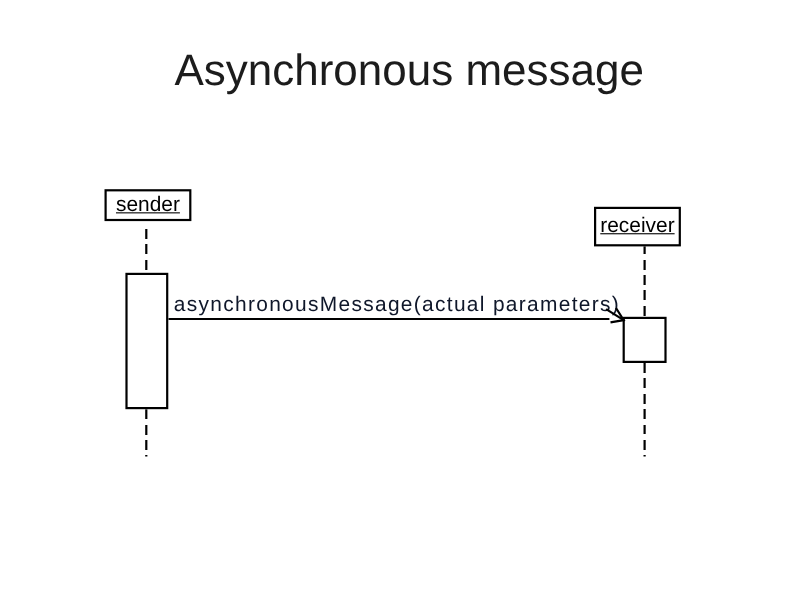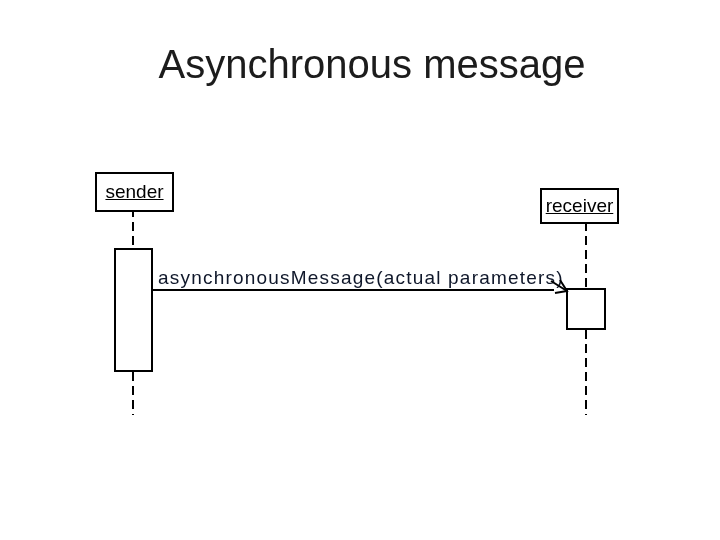--- a/index.html
+++ b/index.html
@@ -34,21 +34,21 @@
   
   .obj-box {
     position: absolute;
     box-sizing: border-box;
     border: 2px solid #000000;
     background: #ffffff;
     display: flex;
     align-items: center;
     justify-content: center;
   }
-  .sender-box   { left: 95px;  top: 172px; width: 79px; height: 40px; }
+  .sender-box   { left: 95px;  top: 172px; width: 79px; height: 29px; }
   .receiver-box { left: 540px; top: 188px; width: 79px; height: 36px; }
   .obj-label {
     font-family: "Liberation Sans", sans-serif;
     font-size: 19px;
     color: #000000;
     text-decoration: underline;
     white-space: nowrap;
   }
   
   .lifeline {

